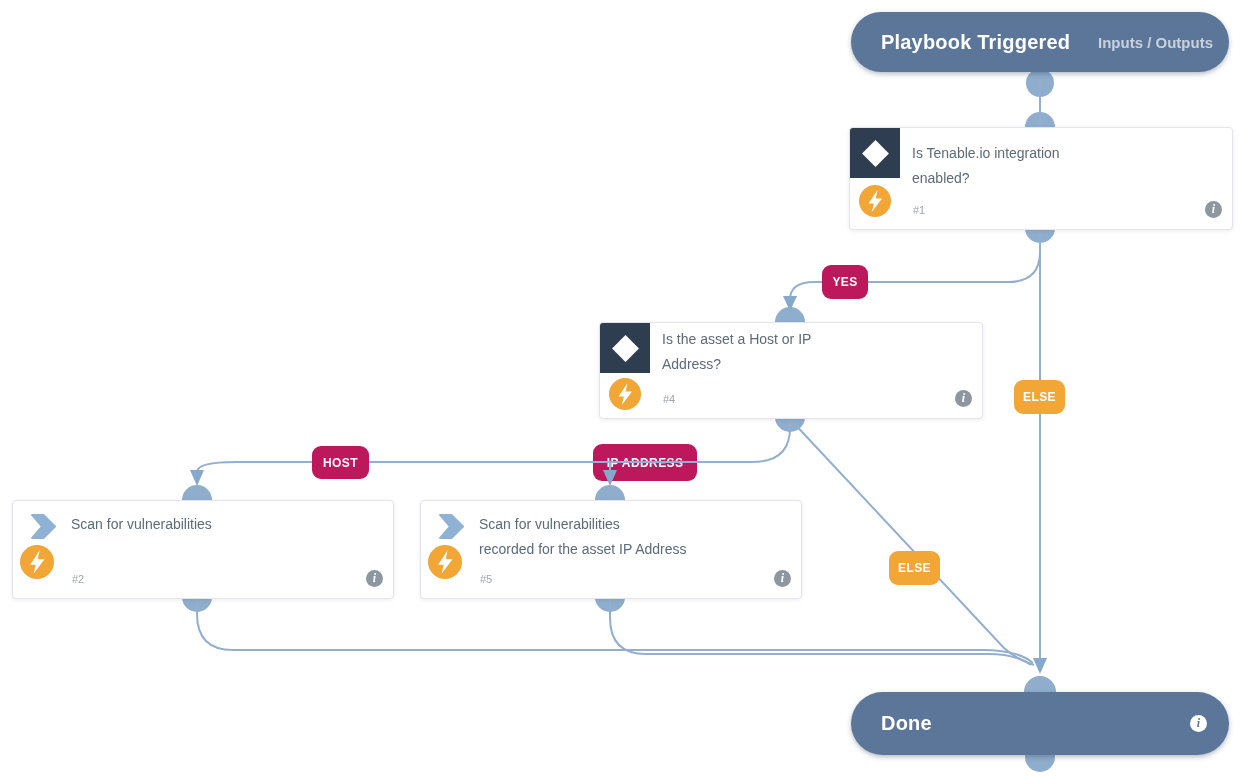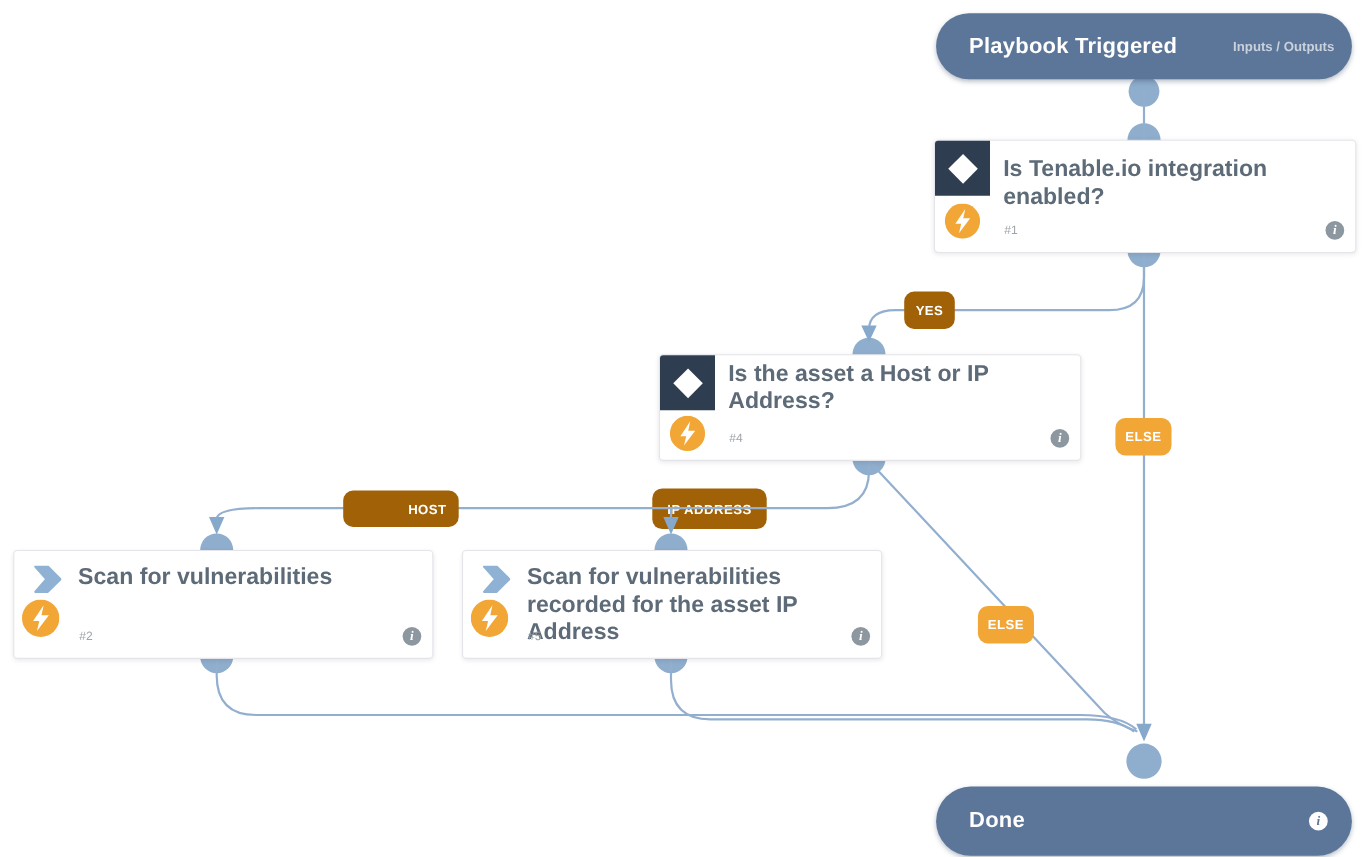--- a/index.html
+++ b/index.html
@@ -10,38 +10,38 @@
   .dot{position:absolute;border-radius:50%;background:#8fadcc;z-index:1;}
 
   
   svg.edges{position:absolute;left:0;top:0;z-index:2;}
   .edge{fill:none;stroke:#93afcf;stroke-width:2;}
   .arrow{fill:#86a8cb;}
 
   
   .badge{position:absolute;display:flex;align-items:center;justify-content:center;
          border-radius:9px;color:#fff;font-size:12px;font-weight:700;letter-spacing:.4px;z-index:3;}
-  .badge.navy{background:#a16207;}
+  .badge.navy{background:#be185d;}
   .badge.orange{background:#f1a636;}
   .badge.under{z-index:1;}
 
   
   .pill{position:absolute;background:#5b7699;border-radius:32px;z-index:4;
         box-shadow:0 2px 5px rgba(40,60,90,.35);display:flex;align-items:center;}
   .pill .pill-title{color:#ffffff;font-size:20px;font-weight:600;margin-left:30px;letter-spacing:.2px;}
-  .pill .pill-link{position:absolute;right:16px;color:#c9d1dc;font-size:12px;font-weight:600;}
+  .pill .pill-link{position:absolute;right:16px;color:#c9d1dc;font-size:15px;font-weight:600;}
 
   .card{position:absolute;background:#ffffff;border:1px solid #e4e4ea;border-radius:4px;
         box-shadow:0 1px 4px rgba(0,0,0,.08);z-index:4;}
   .cond-square{position:absolute;left:0;top:0;width:50px;height:50px;background:#2e3e50;
                border-radius:3px 0 0 0;display:flex;align-items:center;justify-content:center;}
   .diamond{width:19px;height:19px;background:#fff;transform:rotate(45deg);}
   .bolt-wrap{position:absolute;}
   .chev-wrap{position:absolute;}
-  .title{position:absolute;color:#5d6a77;font-size:21px;line-height:25px;font-weight:bold;}
+  .title{position:absolute;color:#5d6a77;font-size:14px;line-height:25px;}
   .tid{position:absolute;color:#9da4ab;font-size:11px;}
   .info{position:absolute;width:17px;height:17px;border-radius:50%;background:#8d979f;color:#fff;
         display:flex;align-items:center;justify-content:center;
         font-family:"Liberation Serif",serif;font-size:12px;font-weight:700;font-style:italic;}
   .info.light{background:#ffffff;color:#5b7699;}
 </style>
 </head>
 <body>
 
 <div class="canvas">
@@ -73,21 +73,21 @@
     <path class="edge" d="M610 462 L610 472"></path>
     <polygon class="arrow" points="603,470 617,470 610,486"></polygon>
     <path class="edge" d="M790 419 L1004 648 Q1016 659 1034 665"></path>
     <path class="edge" d="M197 599 L197 614 Q197 650 233 650 L982 650 Q1018 650 1033 663"></path>
     <path class="edge" d="M610 599 L610 618 Q610 654 646 654 L988 654 Q1016 654 1031 665"></path>
   </svg>
 
   <div class="badge navy" style="left:822px;top:265px;width:46px;height:34px;">
     <span>YES</span>
   </div>
-  <div class="badge navy" style="left:312px;top:446px;width:57px;height:33px;padding-left:48px;">
+  <div class="badge navy" style="left:312px;top:446px;width:57px;height:33px;">
     <span>HOST</span>
   </div>
   <div class="badge orange" style="left:1014px;top:380px;width:51px;height:34px;">
     <span>ELSE</span>
   </div>
   <div class="badge orange" style="left:889px;top:551px;width:51px;height:34px;">
     <span>ELSE</span>
   </div>
 
   <div class="pill" style="left:851px;top:12px;width:378px;height:60px;">
@@ -171,20 +171,20 @@
     <div class="title" style="left:58px;top:11px;width:300px;">
       <div>Scan for vulnerabilities</div>
       <div>recorded for the asset IP Address</div>
     </div>
     <div class="tid" style="left:59px;bottom:13px;">#5</div>
     <div class="info" style="right:10px;bottom:11px;">
       <span>i</span>
     </div>
   </div>
 
-  <div class="pill" style="left:851px;top:692px;width:378px;height:63px;margin-top:23px;">
+  <div class="pill" style="left:851px;top:692px;width:378px;height:63px;">
     <span class="pill-title">Done</span>
     <div class="info light" style="right:22px;top:23px;">
       <span>i</span>
     </div>
   </div>
 
 </div>
 
 </body></html>

